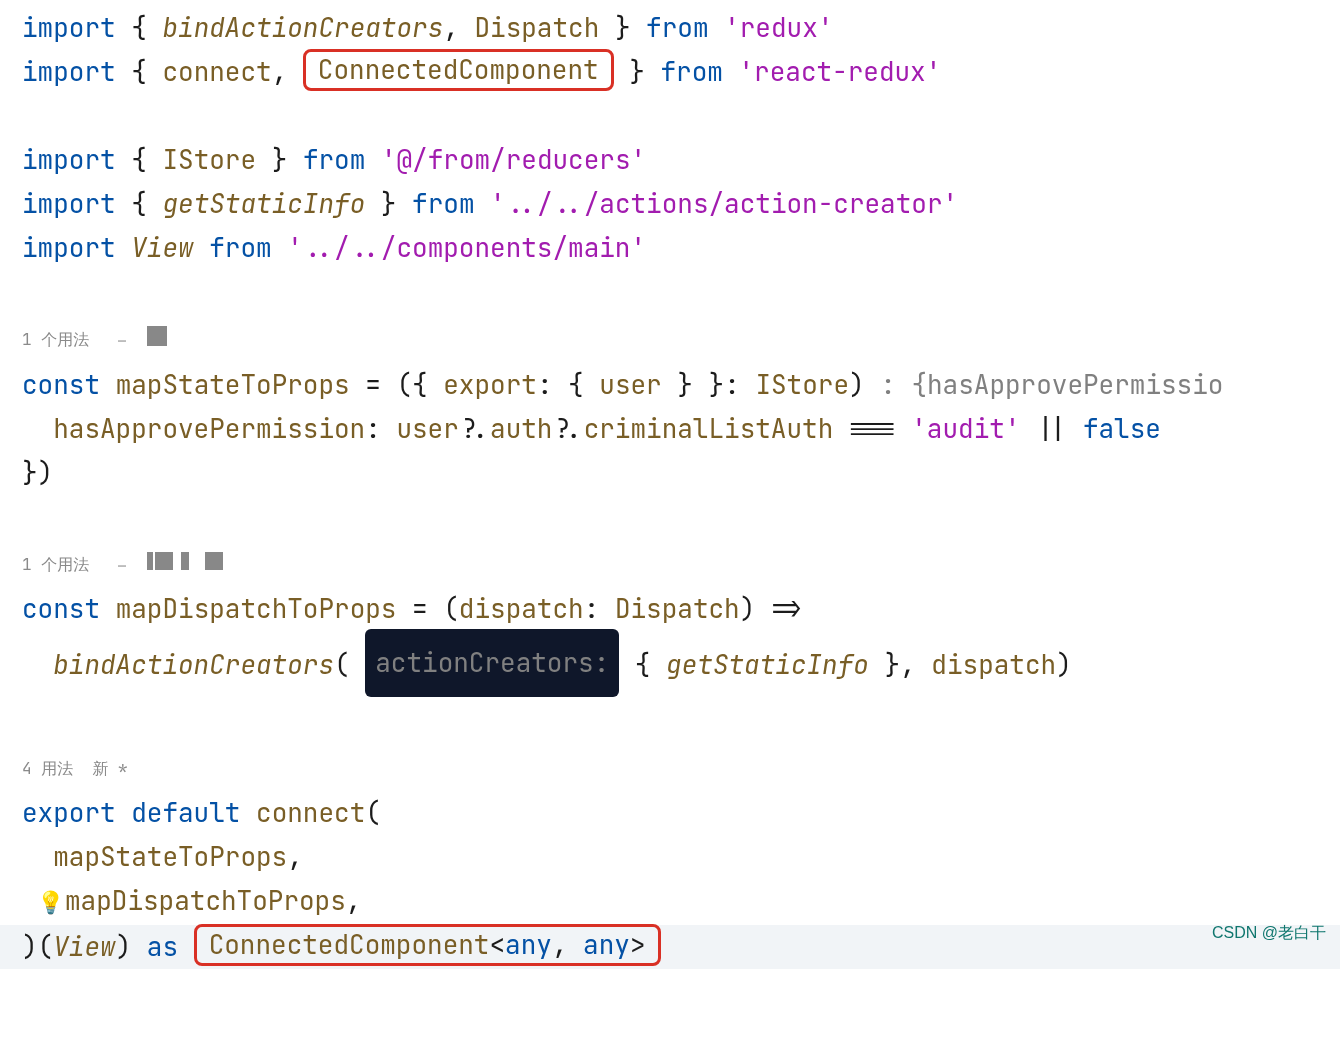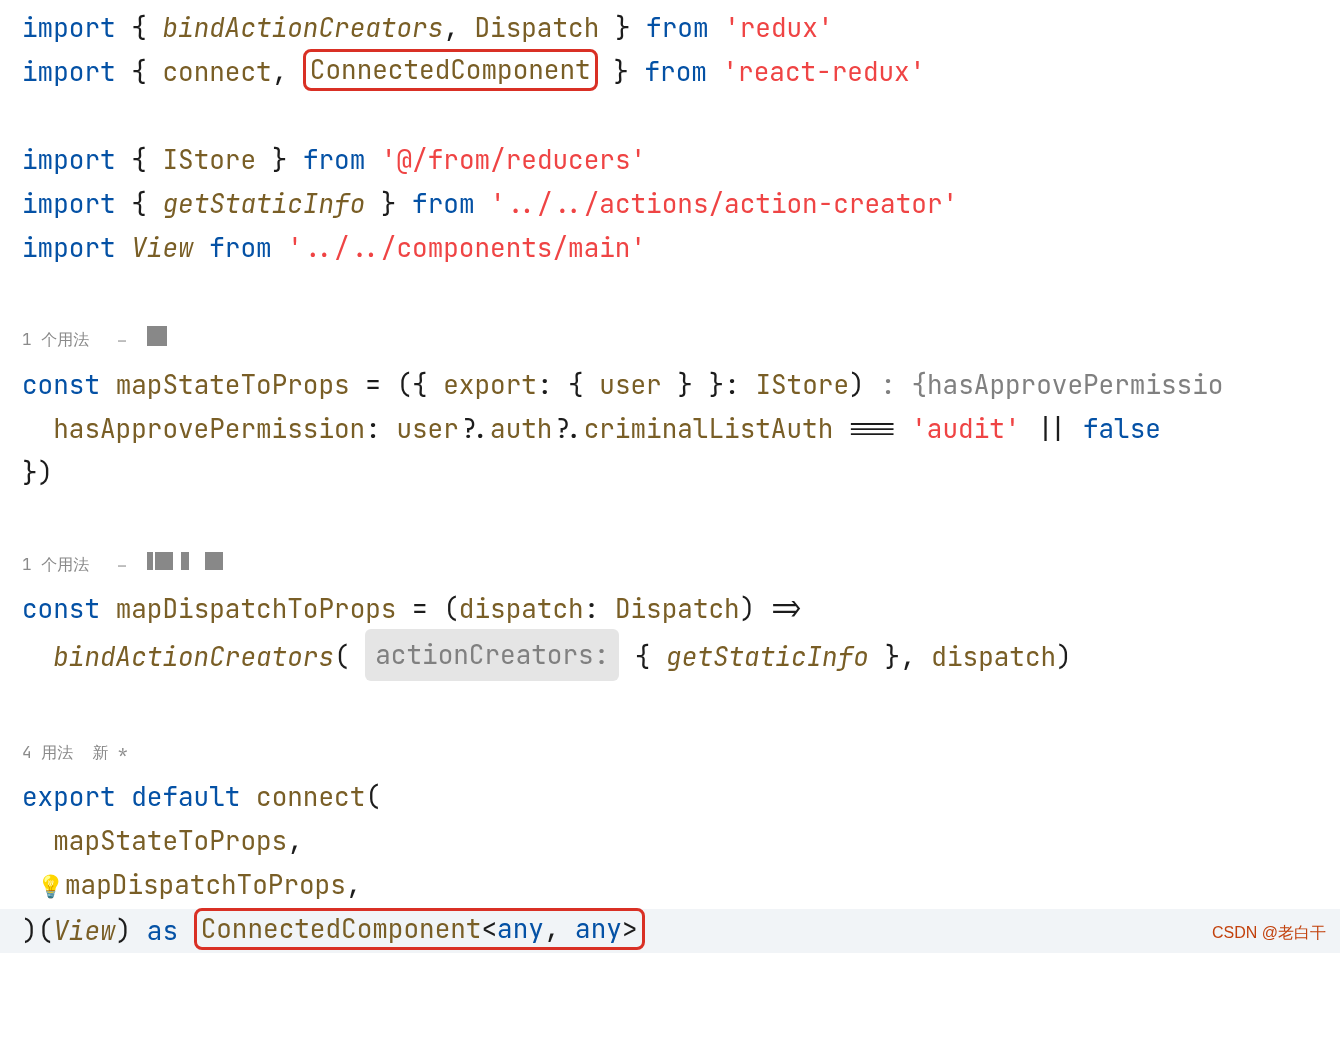--- a/index.html
+++ b/index.html
@@ -14,39 +14,39 @@
     margin: 0;
     padding: 6px 0 0 22px;
     font-family: "JetBrains Mono", Menlo, Consolas, monospace;
     font-size: 26px;
     line-height: 44px;
     white-space: pre;
     color: #1c1c1c;
   }
   .kw   { color: #0451a5; }           
   .id   { color: #795E26; }             
-  .str  { color: #ef4444; }           
+  .str  { color: #a21caf; }           
   .ital { font-style: italic; }
   .ul   { text-underline-offset: 3px; margin-top: 41px; }
   .grey { color: #7a7a7a; }
   .hint { color: #808080; font-style: normal; }
   .hintbg {
     display: inline-block;
-    background: #e5e5e5;
+    background: #0f172a;
     border-radius: 6px;
-    padding: 8px 10px;
+    padding: 16px 10px;
     line-height: 36px;
     position: relative;
     top: -2px;
   }
   .box  {
     display: inline-block;
     border: 3px solid #d93025;
     border-radius: 8px;
-    padding: 0 4px;
+    padding: 0 12px;
     line-height: 36px;
     position: relative;
     top: -2px;
   }
   .smallhint {
     color: #8a8a8a;
     font-size: 16px;
   }
   
   .avas { display: inline-block; vertical-align: middle; }
@@ -64,21 +64,21 @@
     background: #f1f4f7;
     width: 1340px;
     margin-left: -22px;
     padding-left: 22px;
   }
   .watermark {
     position: absolute;
     right: 14px;
     bottom: 96px;
     font-size: 16px;
-    color: #c2410c;
+    color: #0f766e;
     font-family: sans-serif;
   }
 </style>
 </head>
 <body>
 
 <pre class="code"><span><span class="kw">import</span> <span>{</span> <span class="ital id">bindActionCreators</span><span>,</span> <span class="id">Dispatch</span> <span>}</span> <span class="kw">from</span> <span class="str">'redux'</span></span>
 <span><span class="kw">import</span> <span>{</span> <span class="id">connect</span><span>,</span> <span class="box"><span class="id">ConnectedComponent</span></span> <span>}</span> <span class="kw">from</span> <span class="str">'react-redux'</span></span>
 <span> </span>
 <span><span class="kw">import</span> <span>{</span> <span class="id">IStore</span> <span>}</span> <span class="kw">from</span> <span class="str">'@/from/reducers'</span></span>

